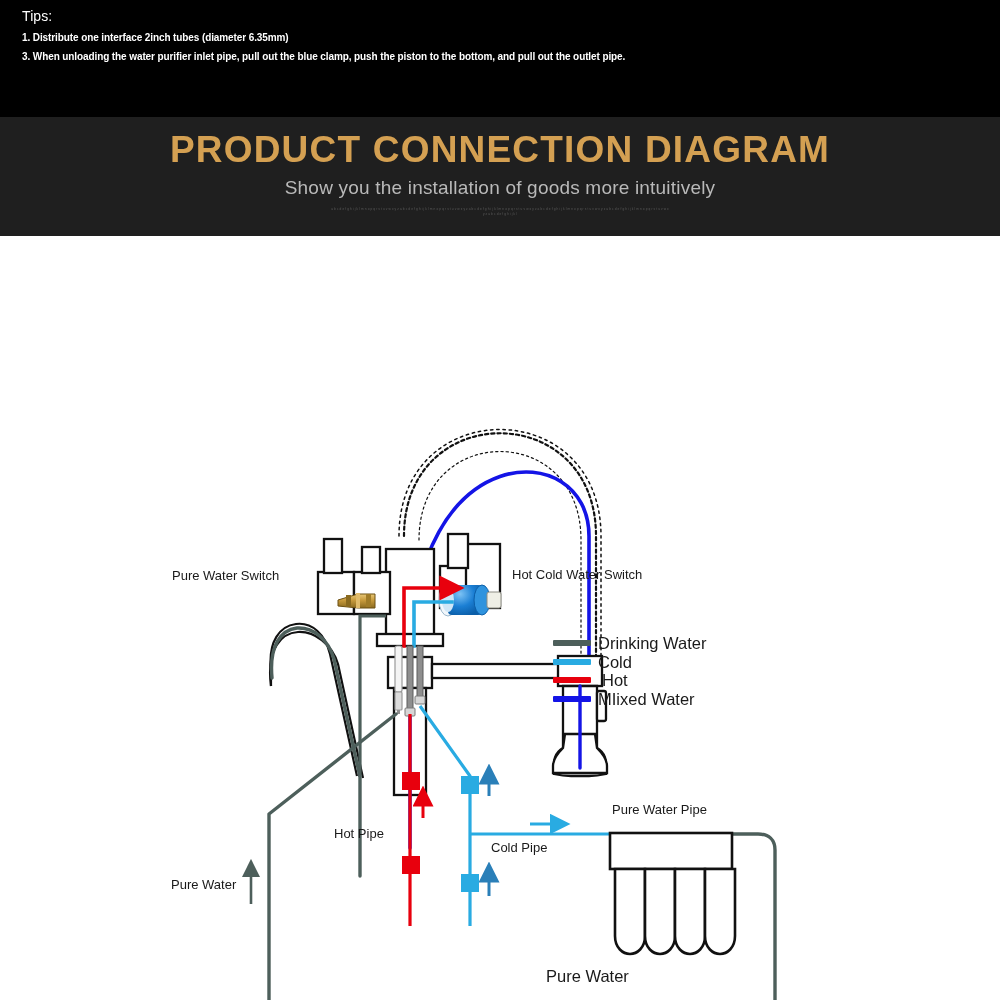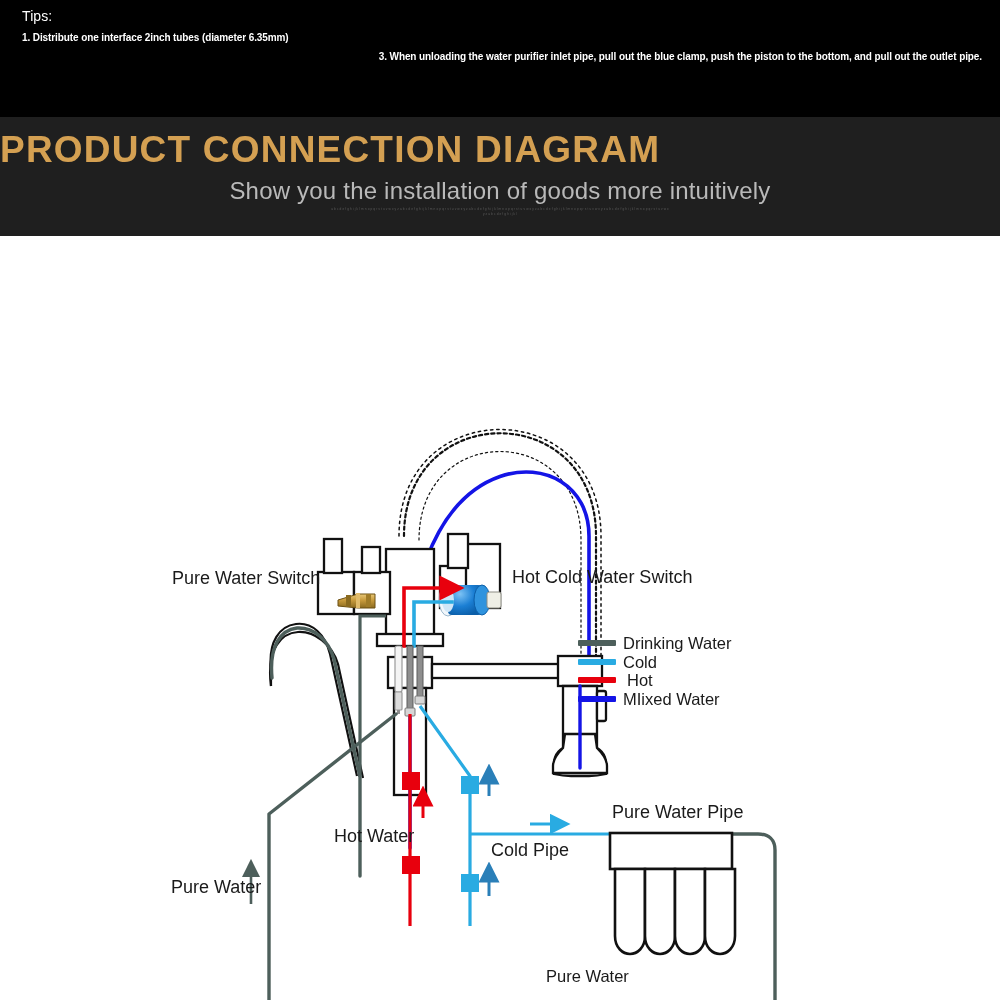--- a/index.html
+++ b/index.html
@@ -23,38 +23,38 @@
   .tips-title{
     font-size:14px;line-height:20px;font-weight:400;
     letter-spacing:.1px;margin:0 0 3px 0;
   }
   .tips-list{margin:0;padding:0;list-style:none;}
   .tips-list li{
     font-size:10px;line-height:18.4px;font-weight:700;
     letter-spacing:-.1px;margin-bottom:1px;
     white-space:normal;
   }
-  .tips-list li.center{text-align:right;}
+  .tips-list li.center{text-align:left;}
   .tip-indent{display:block;padding-left:22px;}
 
   
   .title-banner{
     position:absolute;left:0;top:117px;width:1000px;height:119px;
     background:#1f1f1f;overflow:hidden;
   }
   .banner-title{
     position:absolute;left:0;top:12px;width:1000px;
-    text-align:left;
+    text-align:center;
     font-size:37px;font-weight:700;letter-spacing:1.2px;
     color:#d4a052;
     font-family:"Liberation Sans", sans-serif;
   }
   .banner-sub{
     position:absolute;left:0;top:60px;width:1000px;
-    text-align:center;font-size:24px;font-weight:400;
+    text-align:center;font-size:19px;font-weight:400;
     color:#b9b9b9;letter-spacing:.2px;
   }
   .banner-micro{
     position:absolute;left:0;top:90px;width:1000px;
     text-align:center;color:#5a5a5a;
     font-size:3.2px;line-height:5.4px;letter-spacing:.1px;
     white-space:normal;
     padding:0 330px;box-sizing:border-box;
     user-select:none;
   }
@@ -63,33 +63,33 @@
   .diagram-area{
     position:absolute;left:0;top:236px;width:1000px;height:764px;
     background:#ffffff;
   }
   .diagram-svg{position:absolute;left:0;top:0;width:1000px;height:764px;}
 
   
   .lbl{
     position:absolute;
     font-family:"Liberation Sans", sans-serif;
-    font-size:18px;color:#1a1a1a;white-space:nowrap;
+    font-size:13px;color:#1a1a1a;white-space:nowrap;
   }
   .lbl-pure-switch{left:172px;top:332px;}
   .lbl-hotcold-switch{left:512px;top:331px;}
   .lbl-hot-pipe{left:334px;top:590px;}
   .lbl-cold-pipe{left:491px;top:604px;}
   .lbl-pure-water-pipe{left:612px;top:566px;}
   .lbl-pure-water-left{left:171px;top:641px;}
   .lbl-pure-water-bottom{left:546px;top:731px;font-size:16.5px;}
 
   
   .legend{
-    position:absolute;left:578px;top:398px;
+    position:absolute;left:553px;top:398px;
   }
   .legend-row{
     display:flex;align-items:center;height:18.5px;
   }
   .legend-swatch{
     width:38px;height:6px;border-radius:1px;margin-right:7px;flex:0 0 auto;
   }
   .legend-label{
     font-size:16.5px;color:#1a1a1a;line-height:18px;white-space:nowrap;
   }
@@ -267,21 +267,21 @@
         <path d="M615,633 L615,700 C615,712 623,718 630,718 C637,718 645,712 645,700 L645,633 Z"></path>
         <path d="M645,633 L645,700 C645,712 653,718 660,718 C667,718 675,712 675,700 L675,633 Z"></path>
         <path d="M675,633 L675,700 C675,712 683,718 690,718 C697,718 705,712 705,700 L705,633 Z"></path>
         <path d="M705,633 L705,700 C705,712 713,718 720,718 C727,718 735,712 735,700 L735,633 Z"></path>
       </g>
 
     </svg>
 
     <div class="lbl lbl-pure-switch">Pure Water Switch</div>
     <div class="lbl lbl-hotcold-switch">Hot Cold Water Switch</div>
-    <div class="lbl lbl-hot-pipe">Hot Water</div>
+    <div class="lbl lbl-hot-pipe">Hot Pipe</div>
     <div class="lbl lbl-cold-pipe">Cold Pipe</div>
     <div class="lbl lbl-pure-water-pipe">Pure Water Pipe</div>
     <div class="lbl lbl-pure-water-left">Pure Water</div>
     <div class="lbl lbl-pure-water-bottom">Pure Water</div>
 
     <div class="legend">
       <div class="legend-row">
         <span class="legend-swatch" style="background: rgb(77, 95, 91);"></span>
         <span class="legend-label">Drinking Water</span>
       </div>

